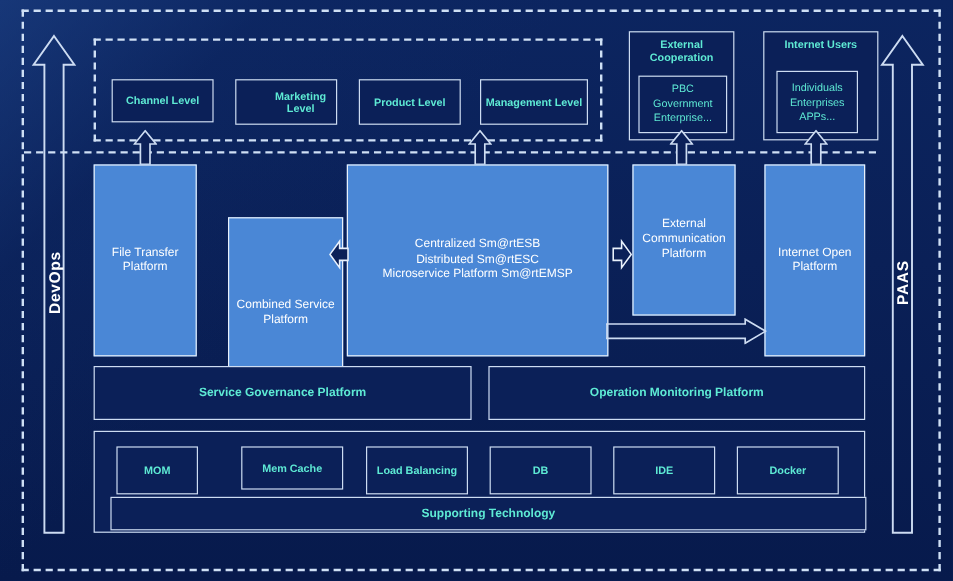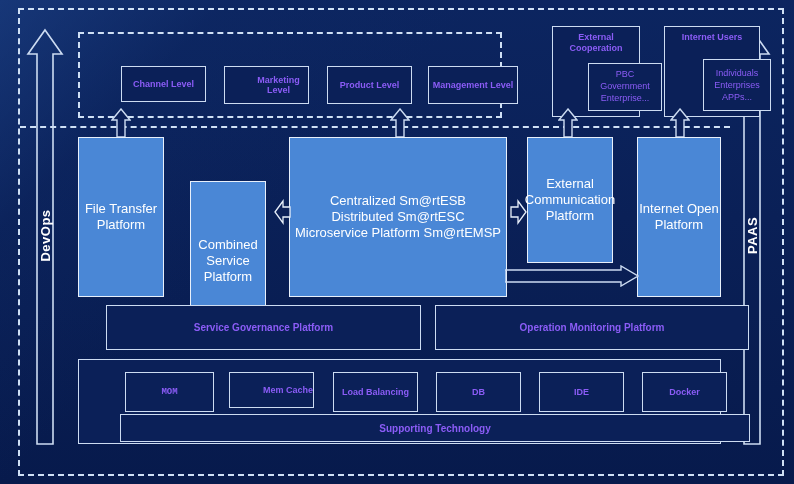--- a/index.html
+++ b/index.html
@@ -19,33 +19,32 @@
 
   
   .abs{position:absolute;box-sizing:border-box;}
   .dash{
     border:2px dashed #cfe0f5;
   }
   .darkbox{
     background:#0b2058;
     border:1.5px solid #cddcf2;
     display:flex;align-items:center;justify-content:center;
-    text-align:center;color:#8b5cf6;
+    text-align:center;color:#5eead4;
     font-weight:bold;
-    margin-left:28px;
   }
   .bluebox{
     background:#4a87d6;
     border:1.5px solid #e8f0fb;
     display:flex;align-items:center;justify-content:center;
     text-align:center;color:#ffffff;
     line-height:1.25;
   }
   .txt-sm{font-size:9px;}
-  .txt-lg{font-size:13px;}
+  .txt-lg{font-size:10px;}
   .txt-xl{font-size:10px;}
 
   
   .vArrow{position:absolute;}
   .vArrow svg{display:block;}
   .vArrow .lab{
     position:absolute;left:0;right:0;top:50%;
     transform:translateY(-50%);
     text-align:center;color:#ffffff;font-weight:bold;font-size:13px;
     pointer-events:none;
@@ -147,21 +146,21 @@
   <div class="upArrow" style="left:670px;top:108px;width:20px;height:30px;">
     <svg width="20" height="30" viewBox="0 0 20 30">
       <polygon points="10,1 19,12 14,12 14,29 6,29 6,12 1,12" fill="#0b2058" stroke="#cddcf2" stroke-width="1.4"></polygon>
     </svg>
   </div>
 
   <div class="abs bluebox txt-lg" style="left:78px;top:137px;width:86px;height:160px;">
     <span>File Transfer Platform</span>
   </div>
 
-  <div class="abs bluebox txt-lg" style="left:190px;top:137px;width:76px;height:160px;margin-top:44px;">
+  <div class="abs bluebox txt-lg" style="left:190px;top:137px;width:96px;height:160px;margin-top:44px;">
     <span>Combined Service Platform</span>
   </div>
 
   <div class="abs bluebox txt-lg" style="left:289px;top:137px;width:218px;height:160px;flex-direction:column;">
     <div>Centralized Sm@rtESB</div>
     <div>Distributed Sm@rtESC</div>
     <div>Microservice Platform Sm@rtEMSP</div>
   </div>
 
   <div class="abs bluebox txt-lg" style="left:527px;top:137px;width:86px;height:126px;">
@@ -192,24 +191,24 @@
 
   <div class="abs darkbox txt-xl" style="left:78px;top:305px;width:315px;height:45px;">
     <span>Service Governance Platform</span>
   </div>
   <div class="abs darkbox txt-xl" style="left:407px;top:305px;width:314px;height:45px;">
     <span>Operation Monitoring Platform</span>
   </div>
 
   <div class="abs" style="left:78px;top:359px;width:643px;height:85px;border:1.5px solid #cddcf2;background:#0b2058;box-sizing:border-box;"></div>
 
-  <div class="abs darkbox txt-sm" style="left:97px;top:372px;width:89px;height:40px;font-weight:bold;font-family:Liberation Mono, monospace;">
+  <div class="abs darkbox txt-sm" style="left:97px;top:372px;width:68px;height:40px;font-weight:bold;">
     <span>MOM</span>
   </div>
-  <div class="abs darkbox txt-sm" style="left:201px;top:372px;width:85px;height:36px;font-weight:bold;line-height:1.35;justify-content:flex-end;">
+  <div class="abs darkbox txt-sm" style="left:201px;top:372px;width:85px;height:36px;font-weight:bold;line-height:1.35;">
     <span>Mem Cache</span>
   </div>
   <div class="abs darkbox txt-sm" style="left:305px;top:372px;width:85px;height:40px;font-weight:bold;line-height:1.35;text-align:center;">
     <span>Load Balancing</span>
   </div>
   <div class="abs darkbox txt-sm" style="left:408px;top:372px;width:85px;height:40px;font-weight:bold;">
     <span>DB</span>
   </div>
   <div class="abs darkbox txt-sm" style="left:614px;top:372px;width:85px;height:40px;font-weight:bold;">
     <span>Docker</span>

